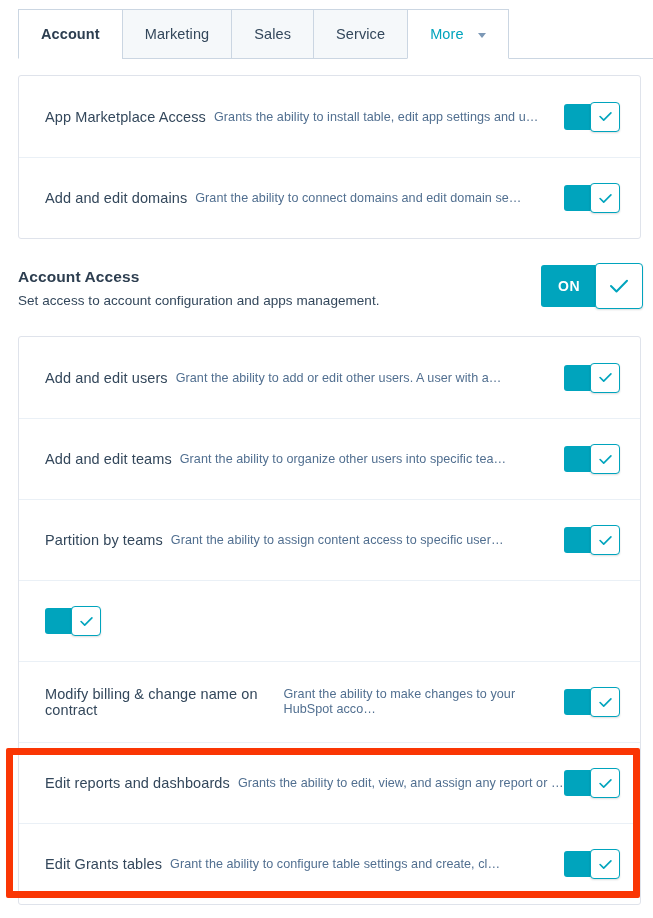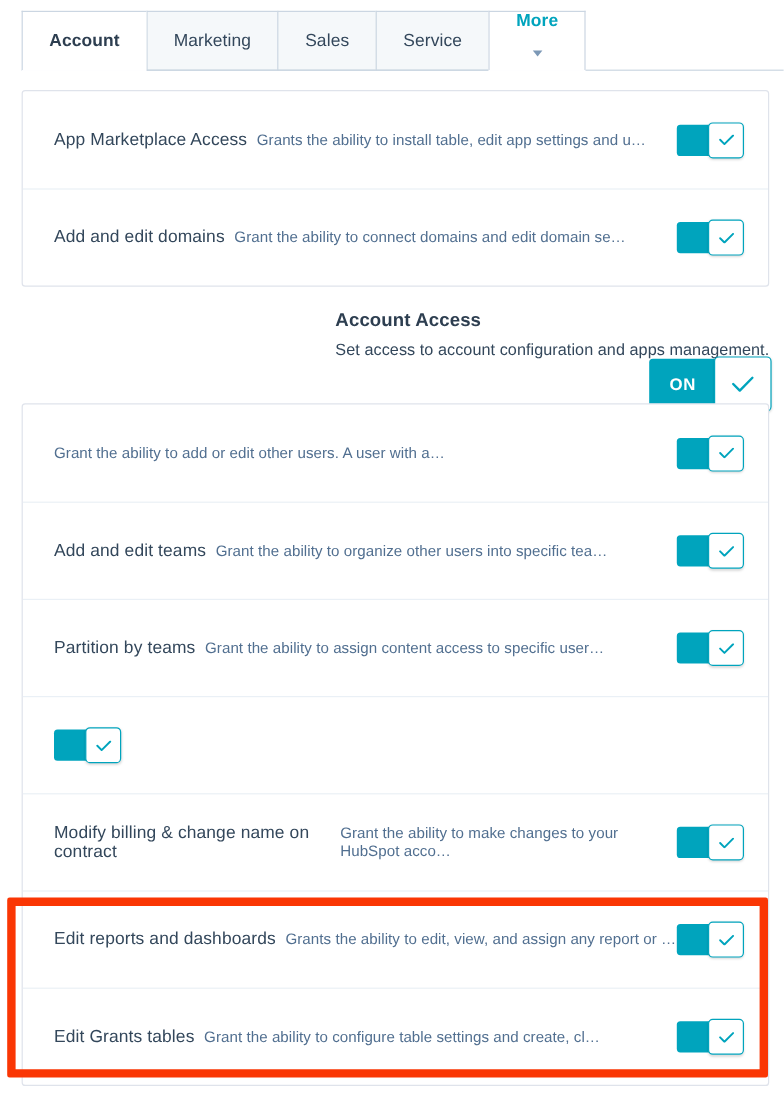--- a/index.html
+++ b/index.html
@@ -64,26 +64,25 @@
     background: #ffffff;
     font-weight: bold;
     color: #2d3e50;
     border-bottom: 1px solid #ffffff;
     position: relative;
     z-index: 3;
   }
   .tab.more {
     background: #ffffff;
     color: #00a4bd;
-    font-weight: bold;
+    font-weight: normal;
     border-bottom: 1px solid #ffffff;
     position: relative;
     z-index: 3;
     gap: 14px;
-    flex-direction: column;
   }
   .caret {
     width: 0;
     height: 0;
     border-left: 4.5px solid transparent;
     border-right: 4.5px solid transparent;
     border-top: 5px solid #7c98b6;
     display: inline-block;
     margin-top: 2px;
   }
@@ -134,23 +133,22 @@
   }
 
   
   .section-head {
     position: absolute;
     left: 18px;
     top: 255px;
     width: 623px;
     height: 62px;
     display: flex;
-    align-items: flex-end;
+    align-items: center;
     justify-content: space-between;
-    flex-direction: column;
   }
   .section-head-text {
     display: flex;
     flex-direction: column;
     gap: 7px;
     padding-top: 4px;
   }
   .section-title {
     font-size: 15.5px;
     font-weight: bold;
@@ -309,20 +307,21 @@
           </svg>
       </span>
     </div>
   </div>
 </div>
 
 <div class="card" id="card-bottom">
 
   <div class="row">
     <div class="row-text">
+      <div class="row-title">Add and edit users</div>
       <div class="row-desc">Grant the ability to add or edit other users. A user with a…</div>
     </div>
     <div class="toggle sm">
       <div class="track"></div>
       <div class="knob">
         <span class="check">
           <svg viewBox="0 0 14 10">
               <path d="M1 5 L5 9 L13 1" fill="none" stroke="#00a4bd" stroke-width="1.8" stroke-linecap="round" stroke-linejoin="round"></path>
             </svg>
         </span>

